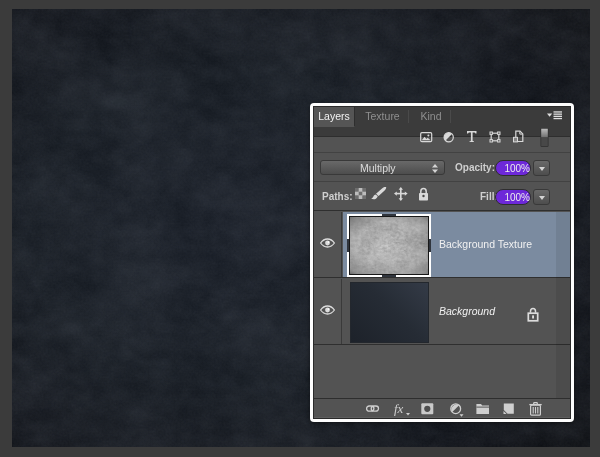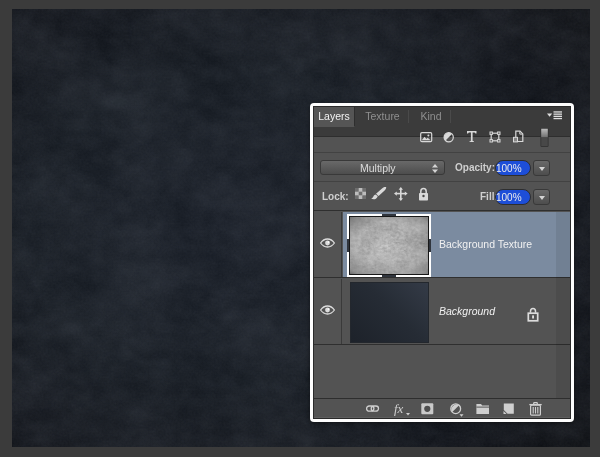--- a/index.html
+++ b/index.html
@@ -23,22 +23,22 @@
   .tsep { position:absolute; top:3px; height:13px; width:1px; background:#4a4a4a; }
   
   .ctl-row { position:absolute; left:0; width:100%; }
   #row-filter { top:19px; height:27px; border-bottom:1px solid #424242; }
   #row-blend  { top:47px; height:28px; border-bottom:1px solid #424242; }
   #row-lock   { top:76px; height:28px; border-bottom:1px solid #2f2f2f; }
   .dd { position:absolute; border:1px solid #393939; border-radius:3px;
     background:linear-gradient(#696969,#4d4d4d);
     color:#dcdcdc; font-size:10.5px; }
   .lbl { position:absolute; color:#cfcfcf; font-size:10px;font-weight:bold; }
-  .vbox { position:absolute; width:36px; height:16px; background:#1d4ed8;
-    border:1px solid #2e2e2e; color:#ececec; font-size:10px; text-align:left;
+  .vbox { position:absolute; width:36px; height:16px; background:#6d28d9;
+    border:1px solid #2e2e2e; color:#ececec; font-size:10px; text-align:right;
     line-height:15px; border-radius:8px;}
   .abtn { position:absolute; width:17px; height:16px; border:1px solid #393939;
     border-radius:3px; background:linear-gradient(#696969,#4d4d4d); }
   .abtn:after { content:""; position:absolute; left:4.5px; top:6px;
     border:3.5px solid transparent; border-top:4.5px solid #d4d4d4; }
   
   #layers { position:absolute; left:0; top:105px; width:100%; height:187px; }
   .lrow { position:absolute; left:0; width:100%; height:66px; }
   #lrow1 { top:0; border-bottom:1px solid #2f2f2f; }
   #lrow2 { top:67px; border-bottom:1px solid #2f2f2f; height:66px; }
@@ -156,21 +156,21 @@
         <path d="M3 0 L6 3.5 L0 3.5 Z" fill="#d4d4d4"></path>
         <path d="M3 9 L6 5.5 L0 5.5 Z" fill="#d4d4d4"></path>
       </svg>
     </div>
     <span class="lbl" style="left:141px; top:8px;">Opacity:</span>
     <div class="vbox" style="left:181px; top:6px;">100%</div>
     <div class="abtn" style="left:219px; top:6px;"></div>
   </div>
 
   <div class="ctl-row" id="row-lock">
-    <span class="lbl" style="left:8px; top:8px;">Lock:</span>
+    <span class="lbl" style="left:8px; top:8px;">Paths:</span>
     <svg id="lockicons" style="position:absolute;left:41px;top:4px" width="78" height="15" viewBox="0 0 78 15">
 
       <g transform="translate(0,1)">
         <rect x="0" y="0" width="11" height="11" fill="#bdbdbd"></rect>
         <g fill="#6e6e6e">
           <rect x="0" y="0" width="3.7" height="3.7"></rect>
               <rect x="7.3" y="0" width="3.7" height="3.7"></rect>
           <rect x="3.7" y="3.7" width="3.6" height="3.6"></rect>
           <rect x="0" y="7.3" width="3.7" height="3.7"></rect>
               <rect x="7.3" y="7.3" width="3.7" height="3.7"></rect>

